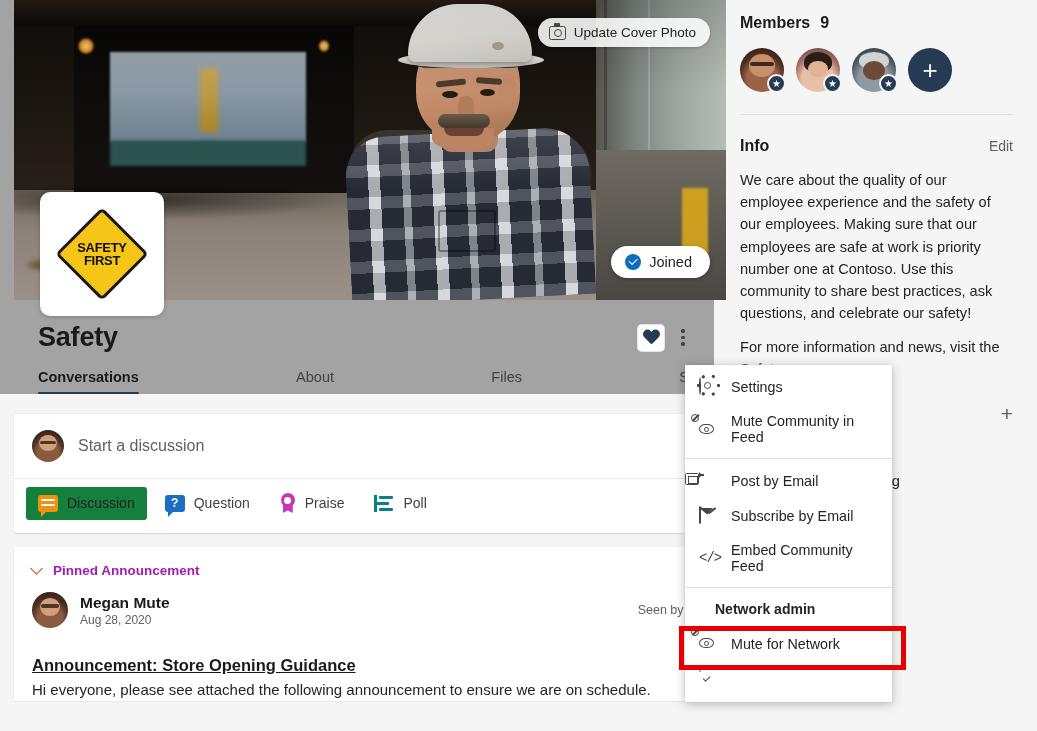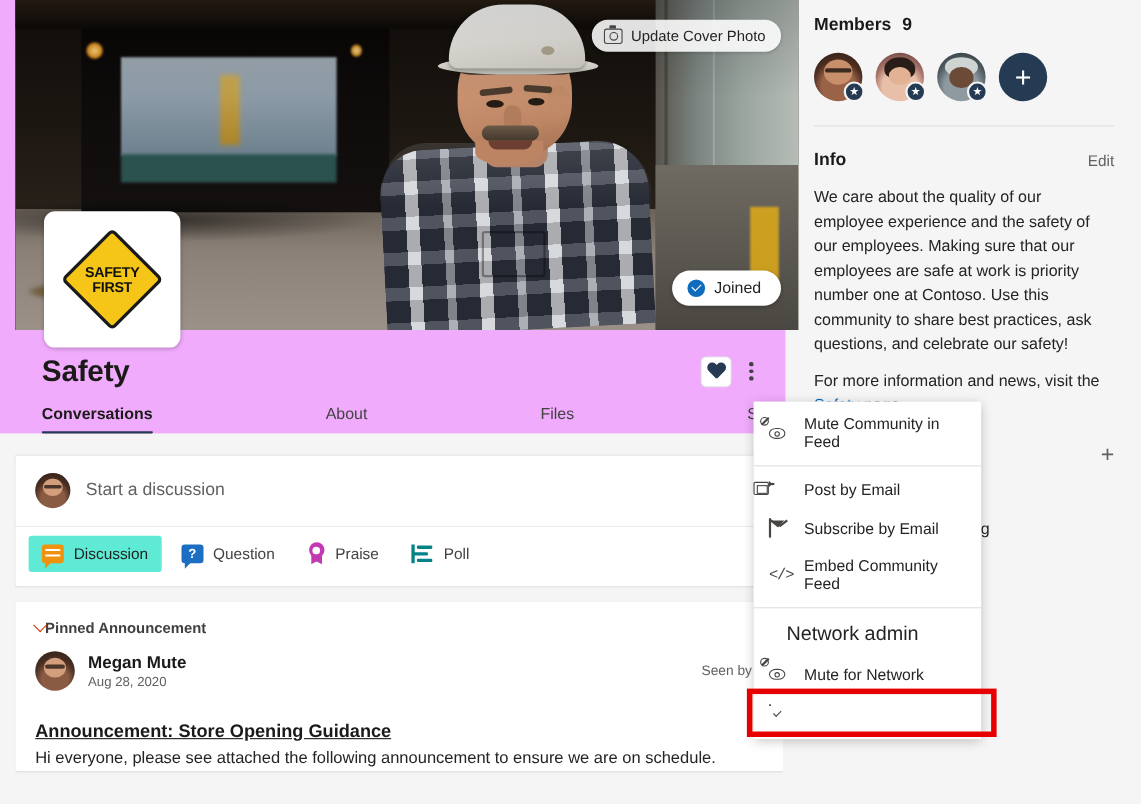--- a/index.html
+++ b/index.html
@@ -8,21 +8,21 @@
     font-family: "Liberation Sans", sans-serif;
     background: #f5f5f5;
     overflow: hidden;
     color: #252424;
   }
   #app { position: relative; width: 1037px; height: 731px; display: flex; }
 
   
   .left-col { width: 726px; height: 731px; position: relative; background: #f5f5f5; padding: 0 0 0 0; }
 
-  .profile-card { background:#f0abfc; margin:0 0 0 0; width:714px; }
+  .profile-card { background:#a3a3a3; margin:0 0 0 0; width:714px; }
 
   
   .cover-wrap { position: relative; width: 712px; height: 300px; margin-left: 14px; overflow:hidden; background:#1a1410; }
   .cover-photo { position:absolute; inset:0; }
   
   .cv-floor { position:absolute; left:0; bottom:0; width:100%; height:110px;
      background: linear-gradient(180deg,#6b6258 0%, #8b8178 35%, #9b9188 100%); }
   .cv-dark { position:absolute; left:0; top:0; width:100%; height:200px;
      background: linear-gradient(180deg,#120e0a 0%, #1d1712 60%, #2a221b 100%); }
   .cv-bay { position:absolute; left:60px; top:18px; width:280px; height:175px;
@@ -144,40 +144,40 @@
   .tab { font-size:14.5px; color:#424242; padding-bottom:9px; cursor:pointer; position:relative; }
   .tab.selected { font-weight:bold; color:#1b1a19; }
   .tab.selected:after { content:""; position:absolute; left:0; right:0; bottom:0; height:2.5px; background:#243b53; border-radius:2px;}
 
   
   .composer { background:#fff; margin:20px 14px 0 14px; border-radius:2px; box-shadow:0 .5px 1.5px rgba(0,0,0,.13); }
   .composer-top { display:flex; align-items:center; gap:14px; padding:16px 18px; }
   .composer-ph { font-size:16px; color:#616161; }
   .composer-bar { display:flex; align-items:center; gap:6px; padding: 6px 10px 12px 12px; border-top:1px solid #edebe9;}
   .cbtn { display:flex; align-items:center; gap:9px; padding:8px 12px; border-radius:3px; font-size:14px; color:#424242; cursor:pointer; }
-  .cbtn.on { background:#5eead4; color:#201f1e; }
+  .cbtn.on { background:#15803d; color:#201f1e; }
   .ic-disc { width:20px; height:17px; background:#f0920c; border-radius:3px; position:relative; flex:none;}
   .ic-disc:after{content:"";position:absolute;left:3px;bottom:-5px;border-left:6px solid #f0920c;border-bottom:6px solid transparent;}
   .ic-disc i{position:absolute;left:3px;top:4px;width:14px;height:2px;background:#fff;box-shadow:0 5px 0 #fff;border-radius:1px;}
   .ic-q { width:20px; height:17px; background:#1b6ec2; border-radius:3px; position:relative; flex:none;
      color:#fff; font-size:12px; font-weight:bold; display:flex; align-items:center; justify-content:center;}
   .ic-q:after{content:"";position:absolute;left:3px;bottom:-5px;border-left:6px solid #1b6ec2;border-bottom:6px solid transparent;}
   .ic-praise { width:16px; height:20px; position:relative; flex:none; }
   .ic-praise:before{content:"";position:absolute;left:1px;top:0;width:14px;height:14px;border-radius:50%;background:#c239b3;}
   .ic-praise:after{content:"";position:absolute;left:3px;top:11px;width:10px;height:9px;background:#c239b3;
      clip-path: polygon(0 0,100% 0,100% 100%,50% 72%,0 100%);}
   .ic-praise i{position:absolute;left:4.5px;top:3.5px;width:7px;height:7px;border-radius:50%;background:#fff;}
   .ic-poll { width:20px; height:17px; position:relative; flex:none; }
   .ic-poll:before{content:"";position:absolute;left:0;top:0;width:2.6px;height:17px;background:#038387;}
   .ic-poll i{position:absolute;left:5px;top:1px;width:14px;height:3.4px;background:#038387;border-radius:1px;
      box-shadow:-4px 6px 0 #038387, 0 12px 0 #038387;}
 
   
   .post-card { background:#fff; margin:14px 14px 0 14px; padding:16px 18px 0 18px; box-shadow:0 .5px 1.5px rgba(0,0,0,.13); }
-  .pinned { display:flex; align-items:center; gap:0; color:#404040; font-size:13.5px; font-weight:bold; cursor:pointer;}
+  .pinned { display:flex; align-items:center; gap:12px; color:#a21caf; font-size:13.5px; font-weight:bold; cursor:pointer;}
   .chev { width:9px; height:9px; border-right:1.8px solid #d83b01; border-bottom:1.8px solid #d83b01; transform: rotate(45deg); margin-top:-4px;}
   .post-head { display:flex; align-items:center; gap:12px; margin-top:14px; }
   .post-author { font-size:15.5px; font-weight:bold; color:#1b1a19; }
   .post-date { font-size:12px; color:#616161; margin-top:1px; }
   .seen-by { margin-left:auto; font-size:12.5px; color:#616161; }
   .post-title { font-size:16.5px; font-weight:bold; color:#1b1a19; margin-top:28px;text-decoration:underline; }
   .post-body { font-size:15px; color:#252424; margin-top:4px; line-height:1.45; }
 
   
   .av { border-radius:50%; flex:none; position:relative; overflow:hidden; }
@@ -223,21 +223,21 @@
      border-radius:50%; background:#2b88d8;}
 
   
   .menu {
     position:absolute; left:685px; top:365px; width:207px;
     background:#fff; box-shadow: 0 2px 10px rgba(0,0,0,.25), 0 0 1px rgba(0,0,0,.2);
     z-index:60; padding:4px 0 6px 0;
   }
   .mi { display:flex; align-items:center; gap:13px; padding:9px 14px; font-size:14.3px; color:#252424; cursor:pointer; }
   .mi-sep { height:1px; background:#e1dfdd; margin:4px 0; }
-  .mi-header { padding:9px 14px 9px 30px; font-size:18px; font-weight:normal; color:#252424; }
+  .mi-header { padding:9px 14px 9px 30px; font-size:14px; font-weight:bold; color:#252424; }
   .mi-ic { width:19px; height:17px; flex:none; position:relative; color:#484644; }
 
   .gear { width:16px; height:16px; border-radius:50%; border:1.7px solid #484644; position:relative; }
   .gear:before { content:""; position:absolute; left:3.6px; top:3.6px; width:5px; height:5px; border-radius:50%; border:1.5px solid #484644;}
   .gear:after { content:""; position:absolute; left:-3px; top:6px; width:22px; height:2px; background:#484644;
      box-shadow:0 0 0 0 transparent; transform:rotate(0deg); opacity:0;}
   .gear-t { position:absolute; left:-2.5px; top:6.3px; width:21px; height:2.6px; }
   .gear-t i { position:absolute; left:0; top:0; width:100%; height:100%; }
   .gear-t i:before, .gear-t i:after { content:""; position:absolute; width:3px; height:2.6px; background:#484644; border-radius:1px;}
   .gear-t i:before { left:-1px; } .gear-t i:after { right:-1px; }
@@ -478,20 +478,30 @@
     </div>
     <div class="res-item">
       <span class="res-ico"></span>
       <span>Safety FAQ</span>
     </div>
   </div>
 
   <div class="menu">
     <div class="mi">
       <span class="mi-ic">
+        <span class="gear"><span class="gear-t">
+              <i></i>
+              <i></i>
+              <i></i>
+            </span></span>
+      </span>
+      <span>Settings</span>
+    </div>
+    <div class="mi">
+      <span class="mi-ic">
         <span class="bell-mute"><span class="e"></span><span class="p"></span><span class="sm"></span></span>
       </span>
       <span>Mute Community in Feed</span>
     </div>
 
     <div class="mi-sep"></div>
 
     <div class="mi">
       <span class="mi-ic">
         <span class="pmail"><span class="ar"></span><span class="bx"></span></span>

